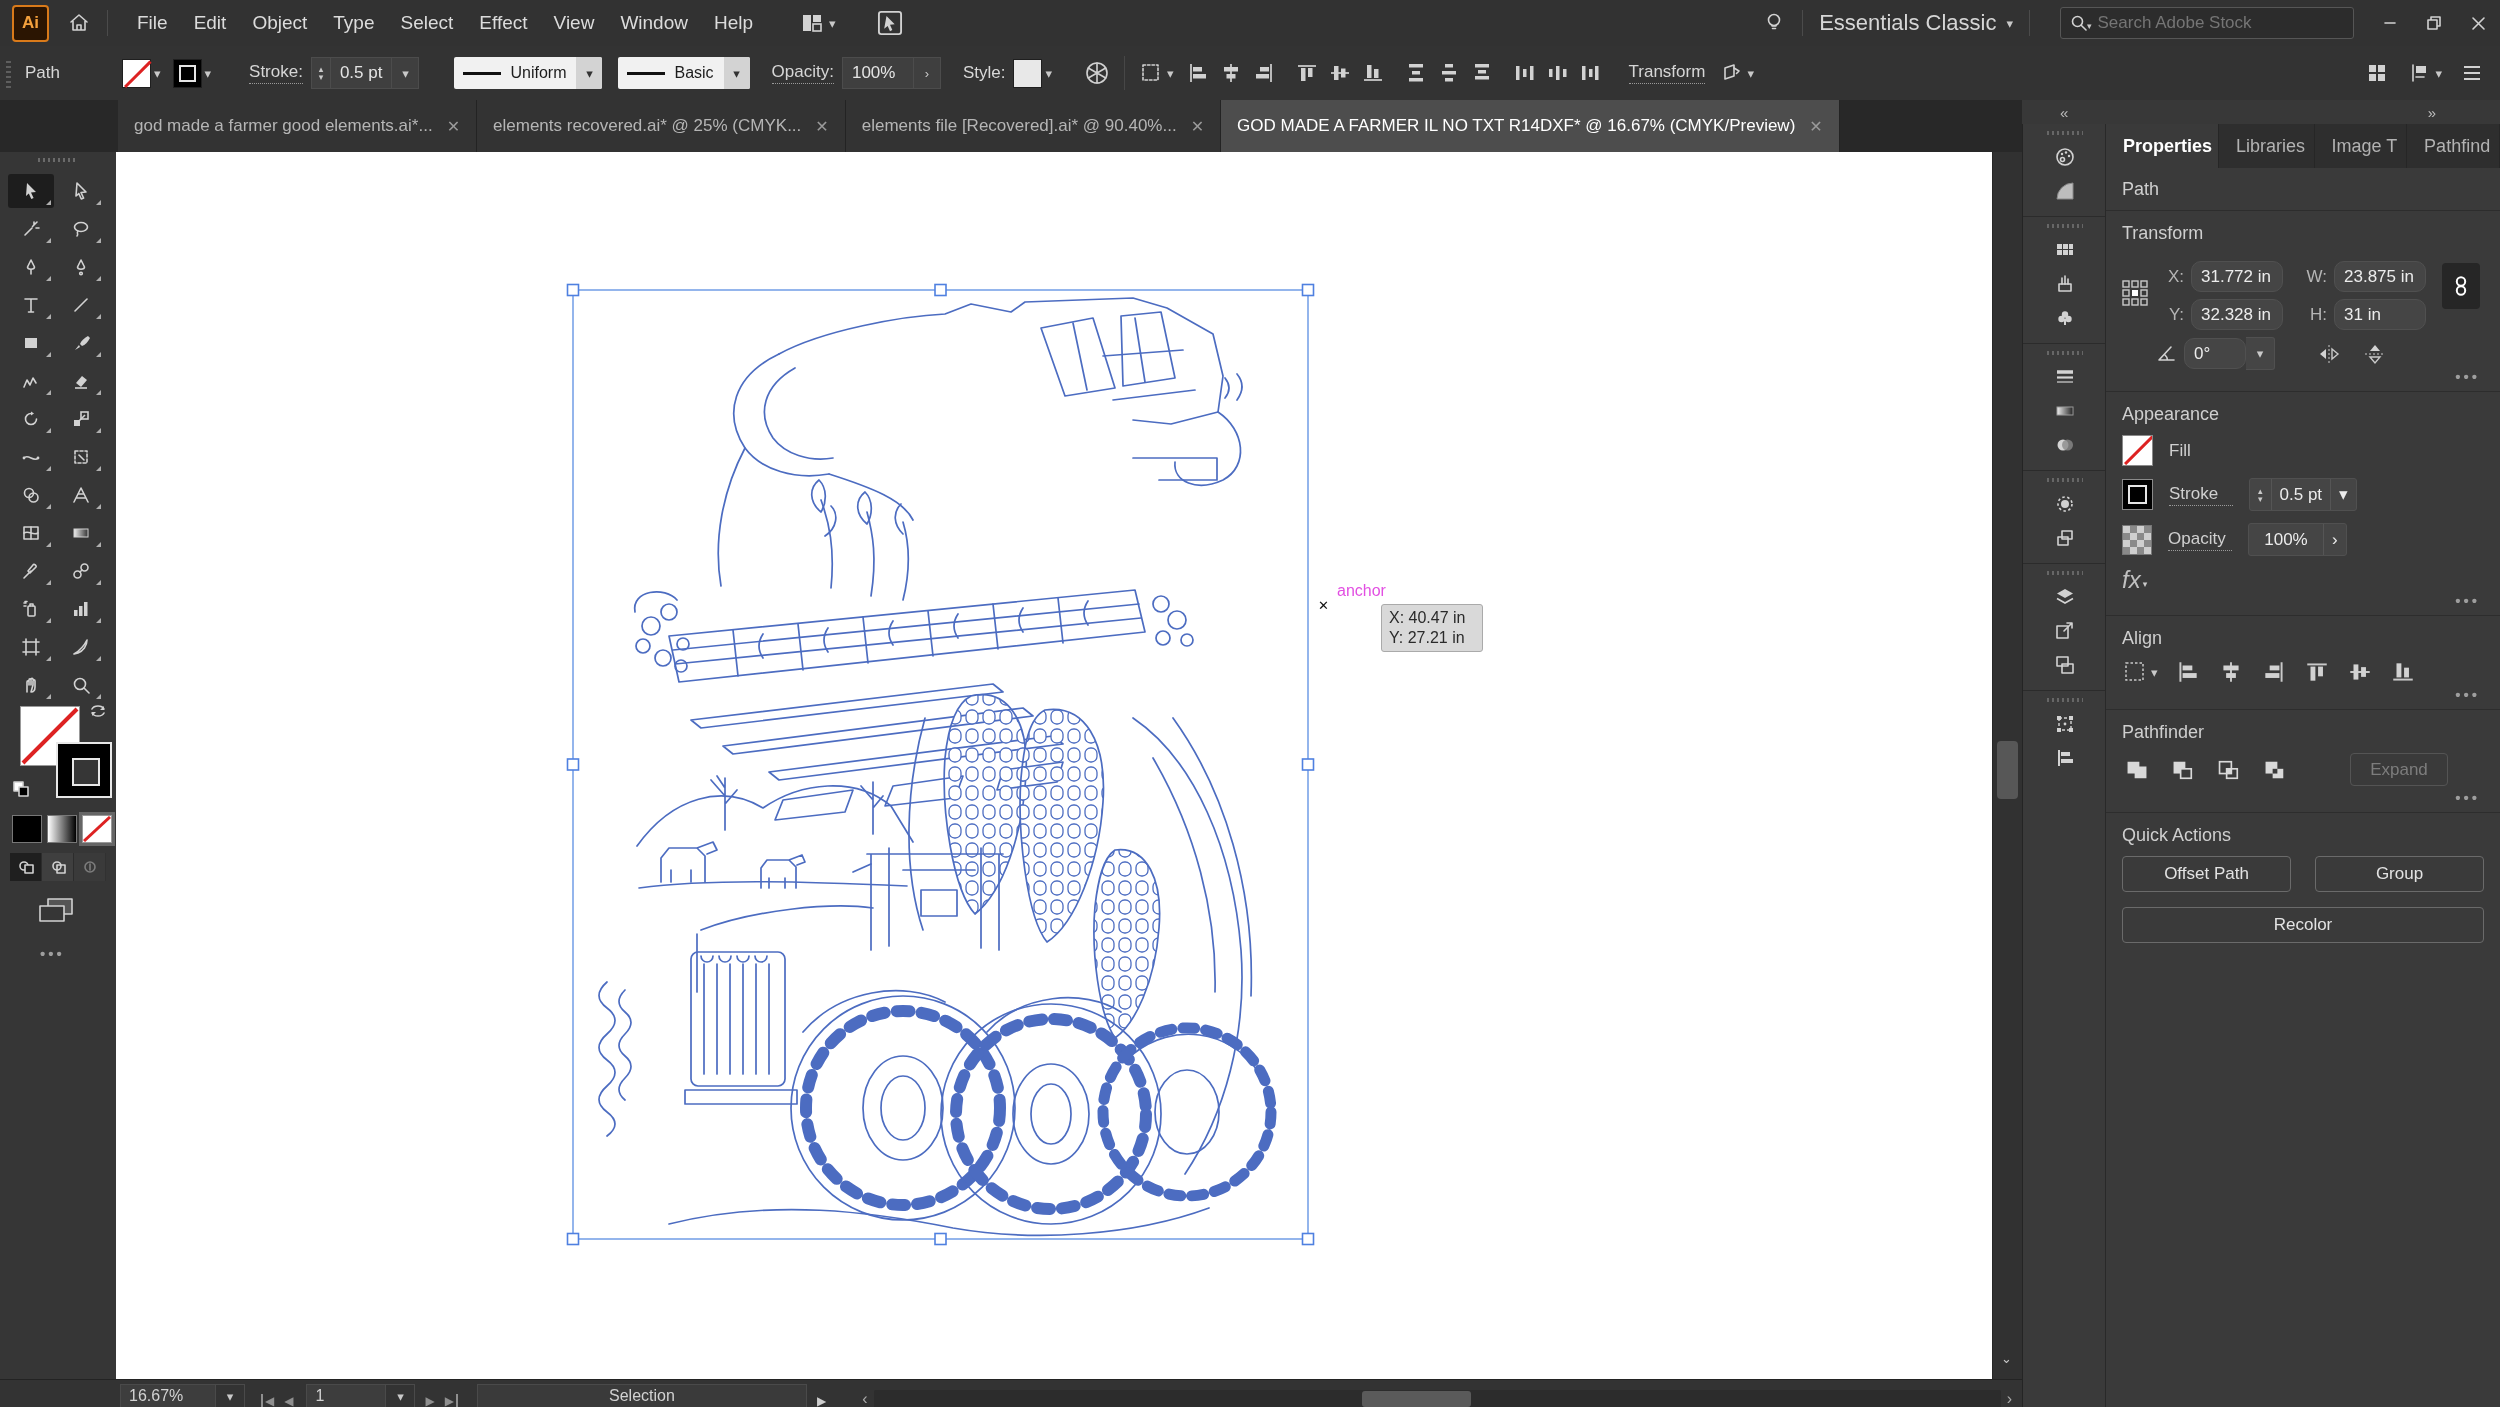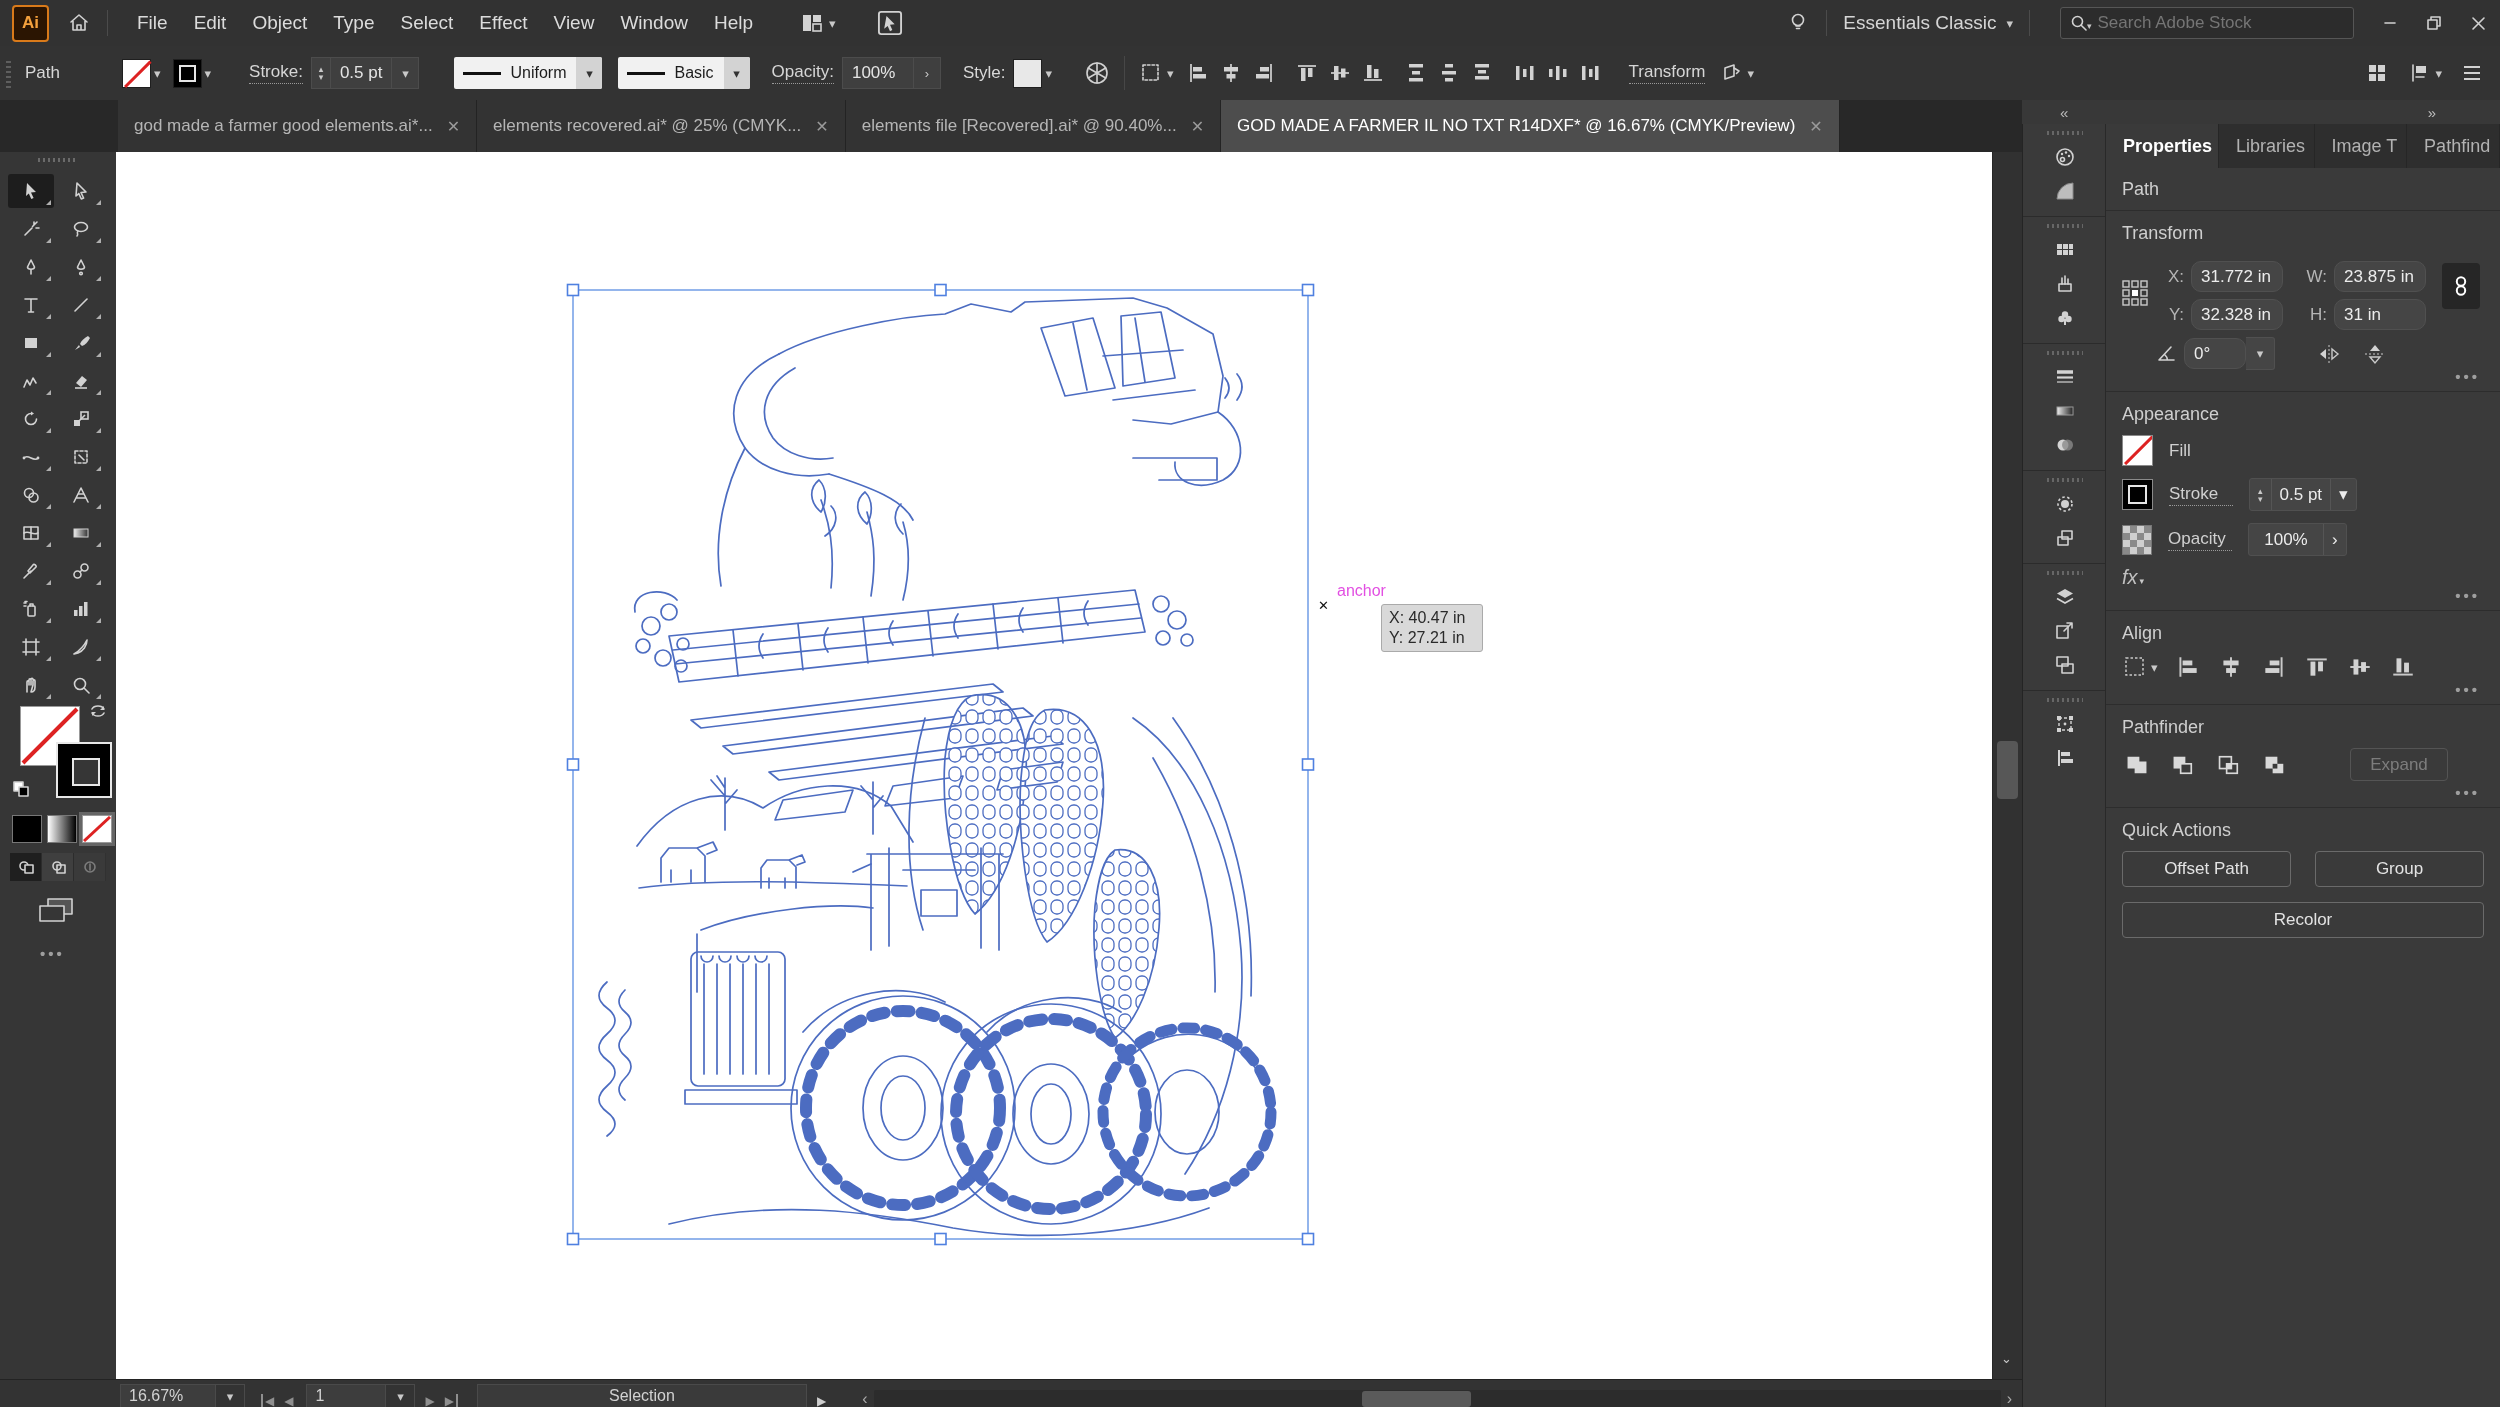--- a/index.html
+++ b/index.html
@@ -146,21 +146,21 @@
       </svg>
   </span>
   <div style="flex:1"></div>
   <span>
     <svg width="24" height="24" viewBox="0 0 24 24" class="ic">
         <circle cx="12" cy="9" r="5.5"></circle>
         <path d="M10 15h4M10.5 17.5h3"></path>
       </svg>
   </span>
   <div class="mdiv"></div>
-  <span style="font-size:19px">Essentials Classic</span>
+  <span style="font-size:22px">Essentials Classic</span>
   <span class="chev" style="margin-left:10px">▾</span>
   <div class="mdiv"></div>
   <div class="searchbox">
     <svg width="20" height="20" viewBox="0 0 20 20" class="ic">
         <circle cx="8.5" cy="8.5" r="5"></circle>
         <path d="M12.2 12.2L17 17"></path>
       </svg>
     <span class="chev" style="font-size:9px;margin:6px 4px 0 -2px">▾</span>
     <input type="text" placeholder="Search Adobe Stock" style="">
   </div>
@@ -920,21 +920,21 @@
     </div>
     <div class="trow" style="margin-top:12px">
       <div class="checker"></div>
       <span class="dotted" style="font-size:17px;color:#d0d0d0;margin-left:16px;width:64px">Opacity</span>
       <div class="stepgrp" style="margin-left:16px">
         <span class="seg" style="width:58px">100%</span>
         <span class="seg chev">›</span>
       </div>
     </div>
     <div class="trow" style="margin-top:10px">
-      <span style="font-style:italic;font-size:20px;color:#c0c0c0">fx</span>
+      <span style="font-style:italic;font-size:24px;color:#c0c0c0">fx</span>
       <span class="chev" style="font-size:9px;margin:8px 0 0 2px">▾</span>
     </div>
     <span class="dots3" style="position:absolute;right:20px;bottom:6px"></span>
   </div>
 
   <div class="section" style="padding-bottom:24px">
     <div class="sectitle">Align</div>
     <div style="display:flex;align-items:center;gap:17px">
       <span style="display:flex;align-items:center;gap:3px">
         <svg width="26" height="26" viewBox="0 0 26 26">

